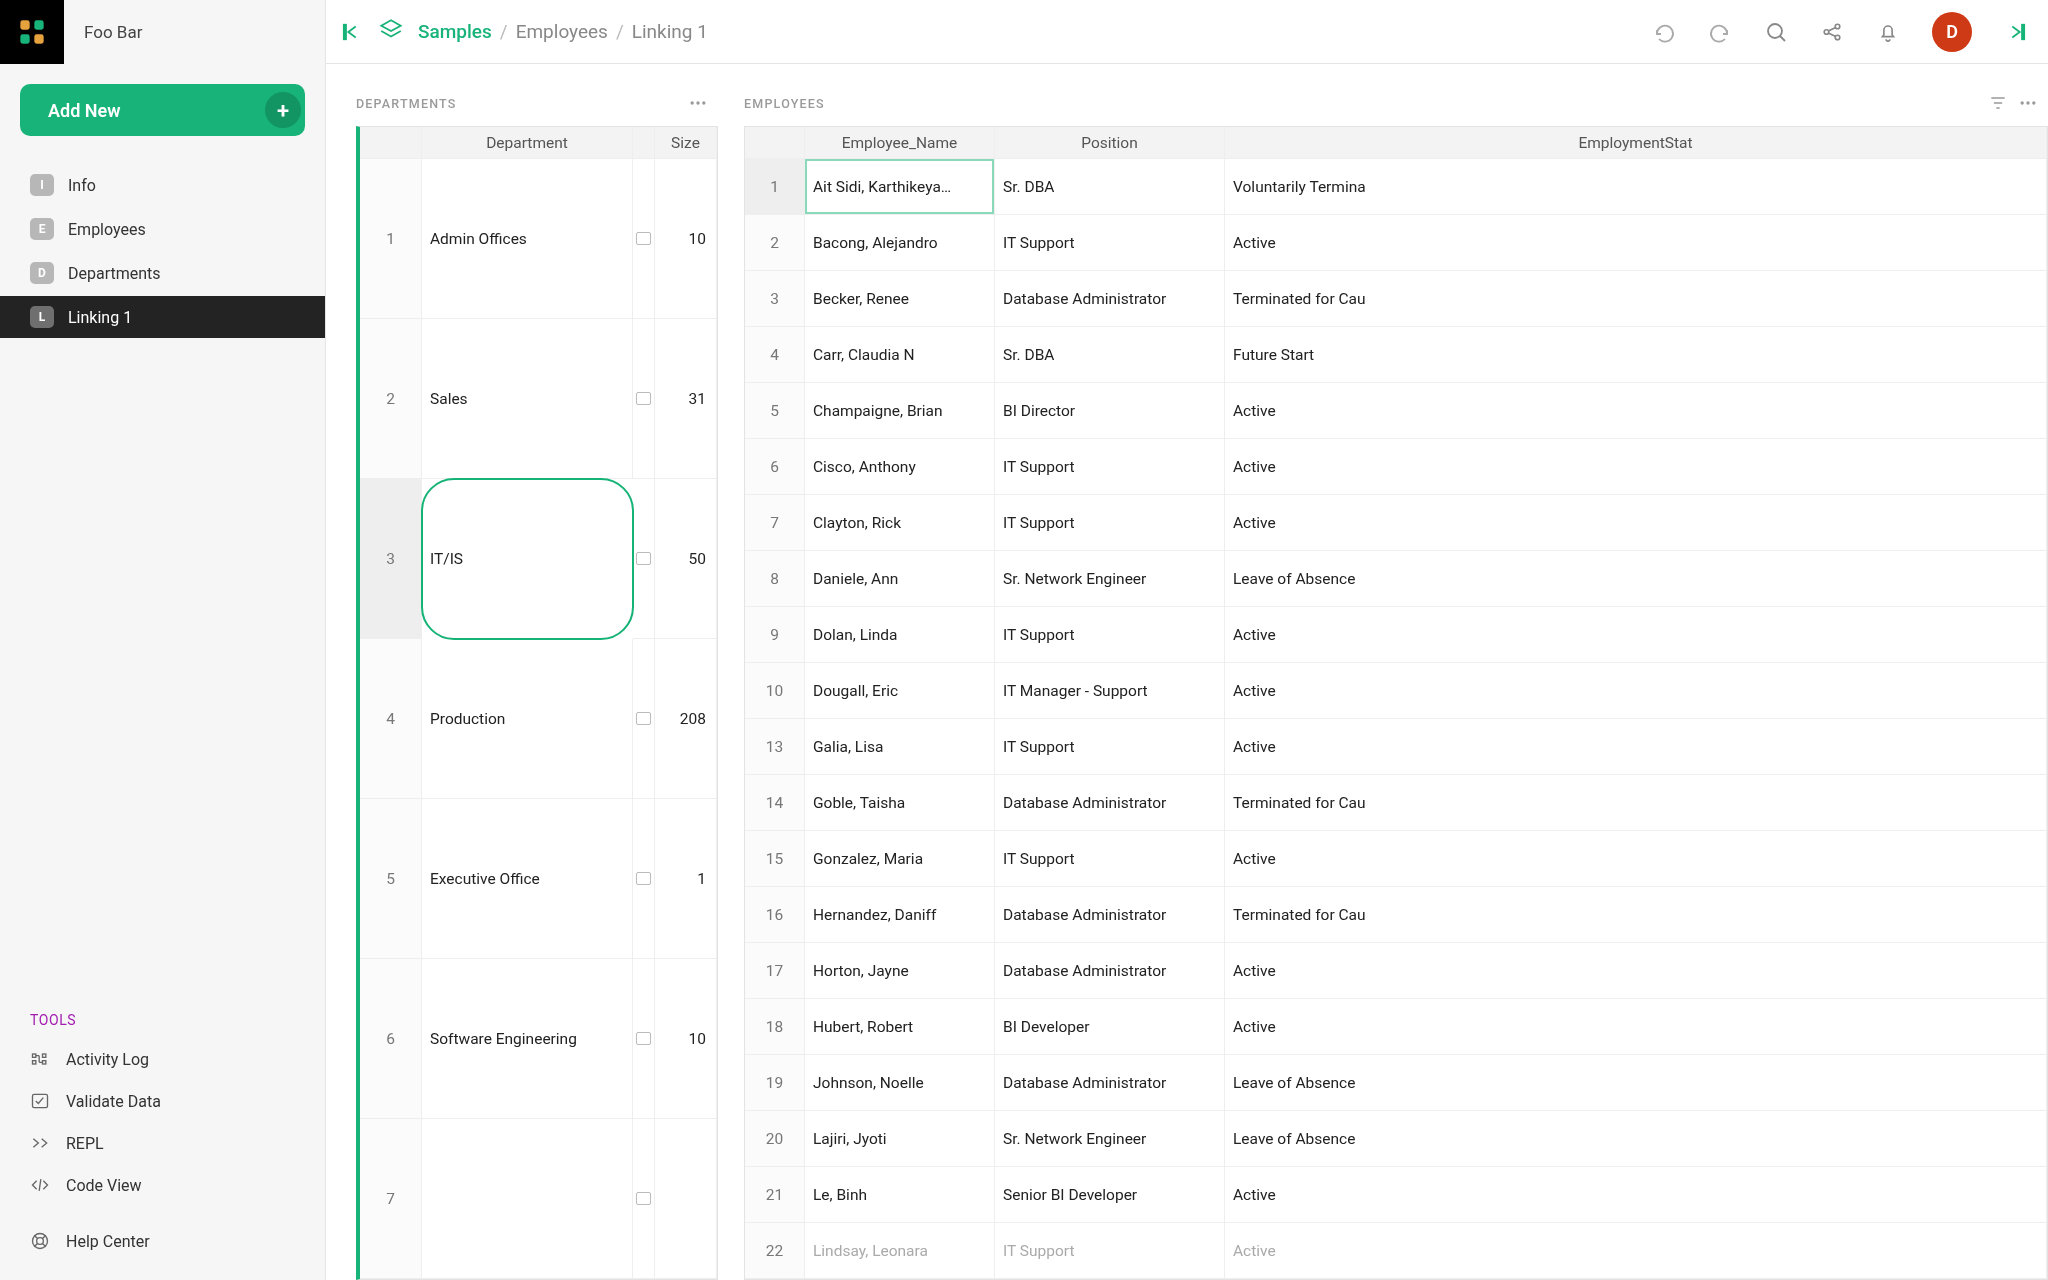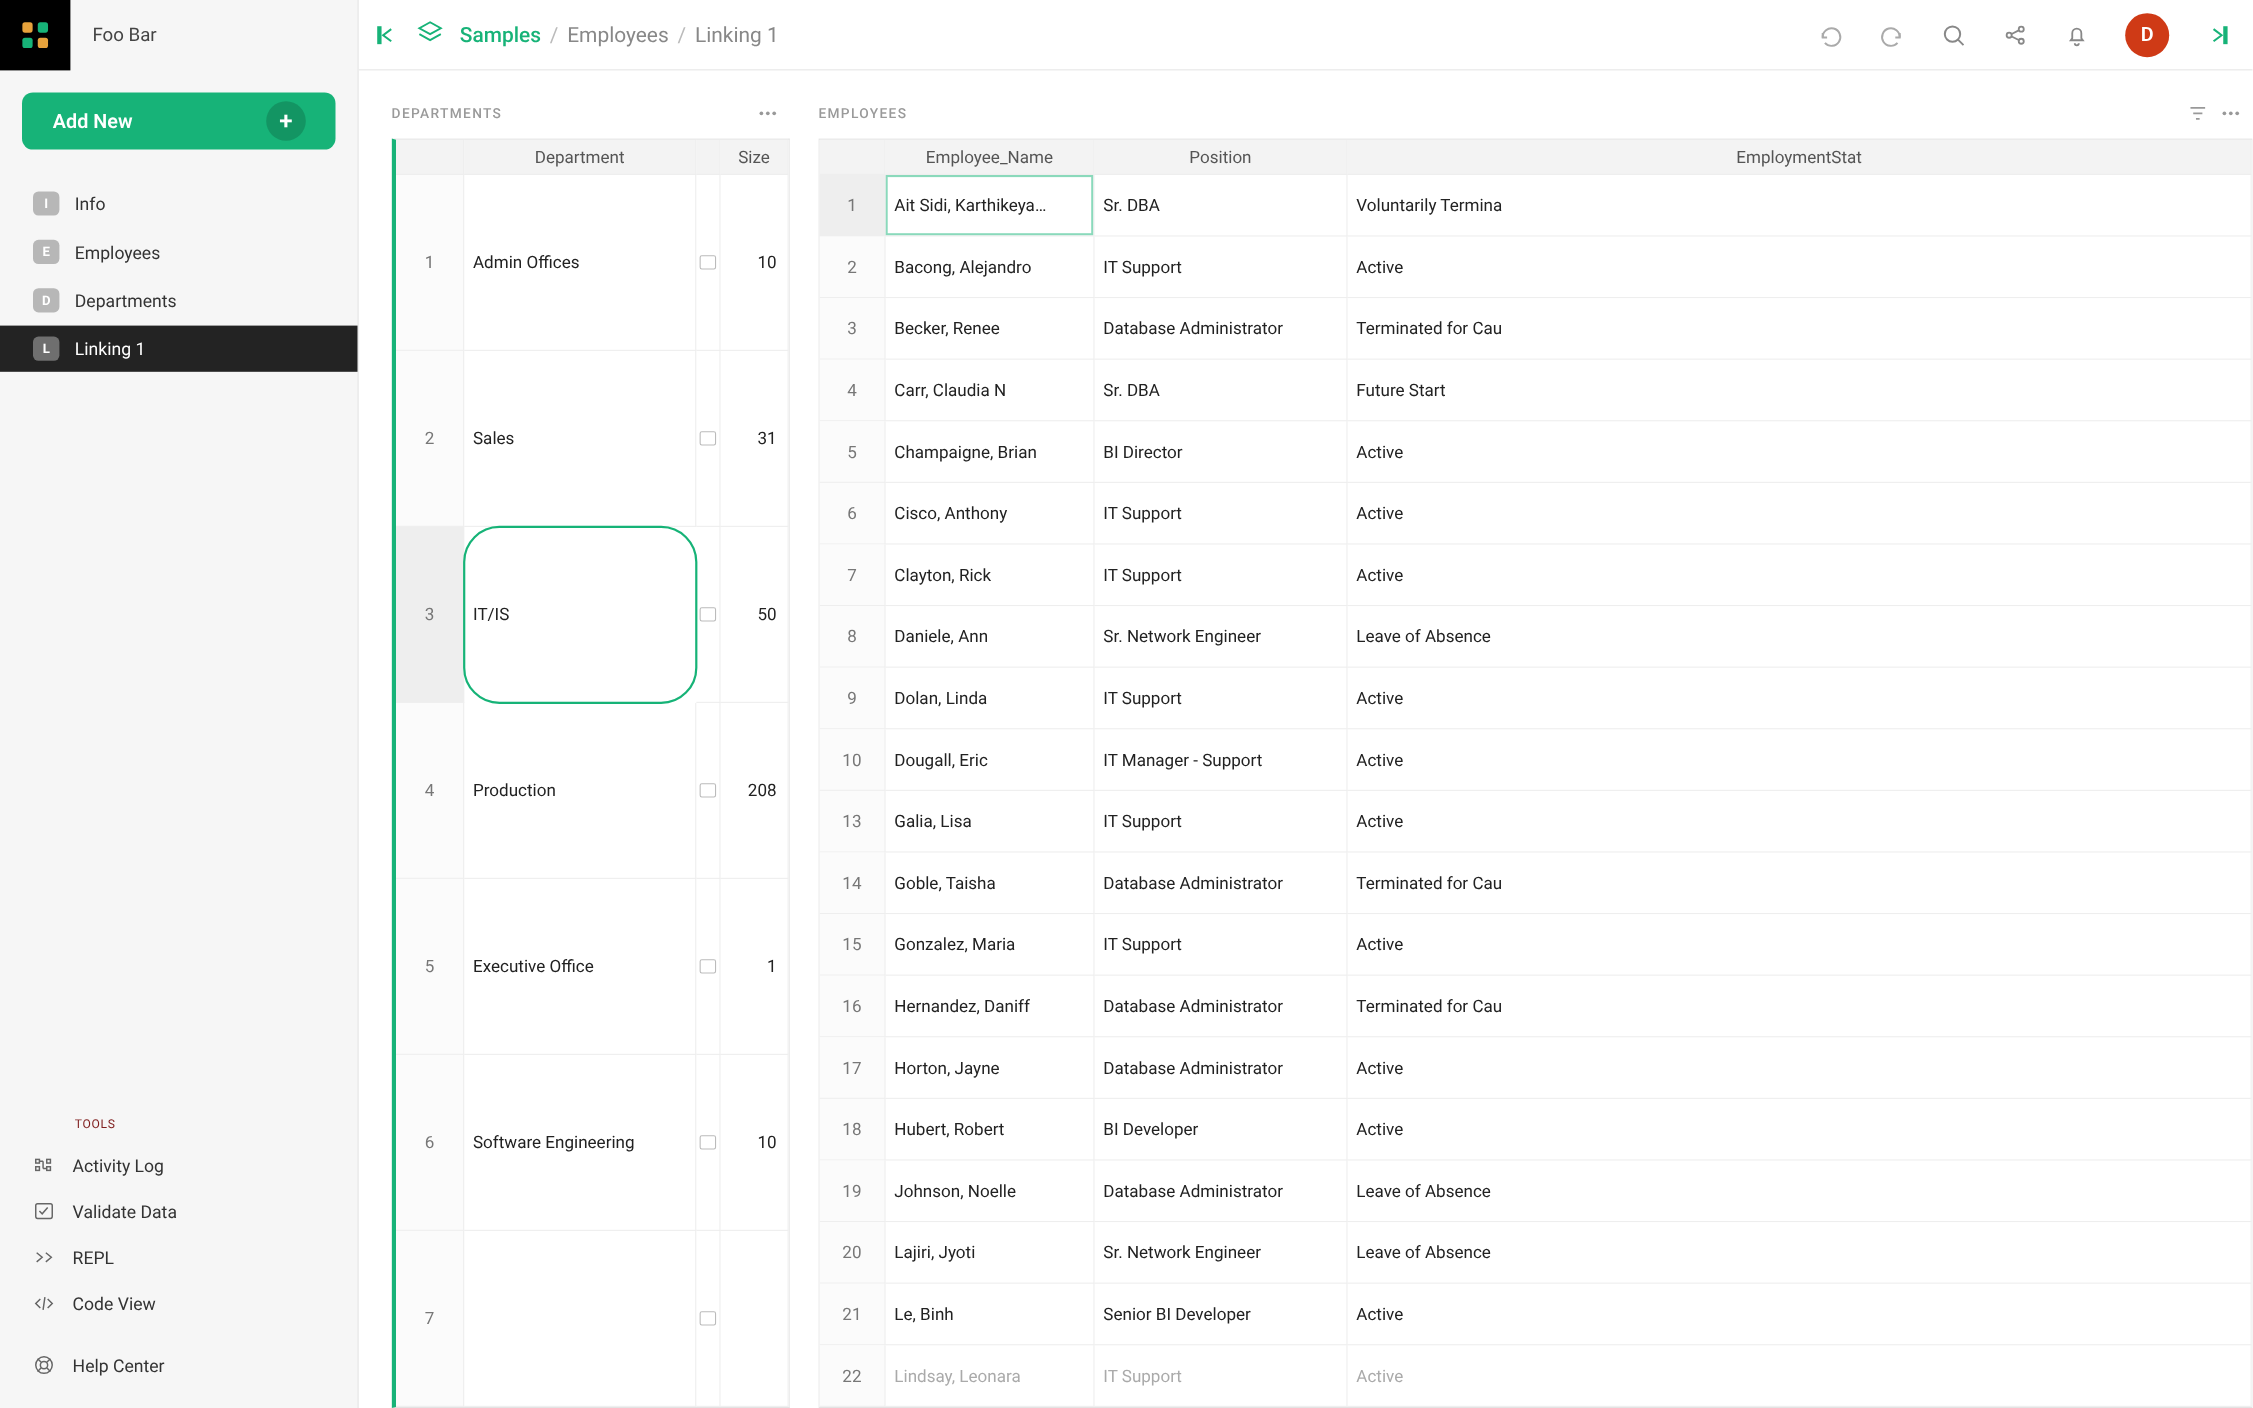--- a/index.html
+++ b/index.html
@@ -6,32 +6,32 @@
     html, body { width: 100%; height: 100%; font-family: -apple-system, BlinkMacSystemFont, "Segoe UI", Roboto, sans-serif; font-size: 15px; color: #222; background: #fff; }
     body { display: flex; overflow: hidden; }
 
     
     .sidebar { width: 326px; min-width: 326px; background: #f6f6f6; display: flex; flex-direction: column; border-right: 1px solid #e5e5e5; }
     .sidebar-top { height: 64px; display: flex; align-items: center; }
     .logo-box { width: 64px; height: 64px; background: #000; display: flex; align-items: center; justify-content: center; }
     .logo-svg { width: 28px; height: 28px; }
     .doc-title { padding-left: 20px; font-size: 17px; color: #444; }
 
-    .add-new-btn { margin: 20px 20px 28px 20px; background: #17b378; color: #fff; height: 52px; border-radius: 10px; display: flex; align-items: center; justify-content: space-between; padding: 0 27px 0 28px; cursor: pointer; font-weight: 600; font-size: 18px; }
+    .add-new-btn { margin: 20px 20px 28px 20px; background: #17b378; color: #fff; height: 52px; border-radius: 10px; display: flex; align-items: center; justify-content: space-between; padding: 0 4px 0 28px; cursor: pointer; font-weight: 600; font-size: 18px; }
     .add-circle { width: 36px; height: 36px; border-radius: 50%; background: #139563; display: flex; align-items: center; justify-content: center; font-size: 22px; color: #fff; }
 
     .nav-list { display: flex; flex-direction: column; padding: 0; }
     .nav-item { display: flex; align-items: center; gap: 14px; height: 42px; padding: 0 16px 0 30px; cursor: pointer; font-size: 16px; color: #333; margin: 0 0 2px 0; border-radius: 6px; }
     .nav-item.active { background: #232323; color: #fff; border-radius: 0; margin: 0; }
     .nav-icon { width: 24px; height: 22px; background: #b7b7b7; border-radius: 5px; display: flex; align-items: center; justify-content: center; color: #fff; font-size: 12px; font-weight: 700; }
     .nav-item.active .nav-icon { background: #6f6f6f; }
 
     .spacer { flex: 1; }
 
-    .section-label { padding: 10px 30px; font-size: 11px; letter-spacing: .6px; color: #7f1d1d; margin-left: 38px; }
+    .section-label { padding: 10px 30px; font-size: 14px; letter-spacing: .6px; color: #a21caf; }
     .tool-item { display: flex; align-items: center; gap: 16px; height: 42px; padding: 0 30px; cursor: pointer; font-size: 16px; color: #333; }
     .tool-icon { width: 20px; height: 20px; display: flex; align-items: center; justify-content: center; color: #666; }
     .tool-icon svg { width: 20px; height: 20px; stroke: #666; fill: none; stroke-width: 1.6; }
 
     
     .main { flex: 1; display: flex; flex-direction: column; overflow: hidden; border-left: 0; }
 
     
     .topbar { height: 64px; border-bottom: 1px solid #e5e5e5; display: flex; align-items: center; padding: 0 20px 0 14px; gap: 14px; color: #666; }
     .crumb-root { color: #17b378; font-weight: 500; }

